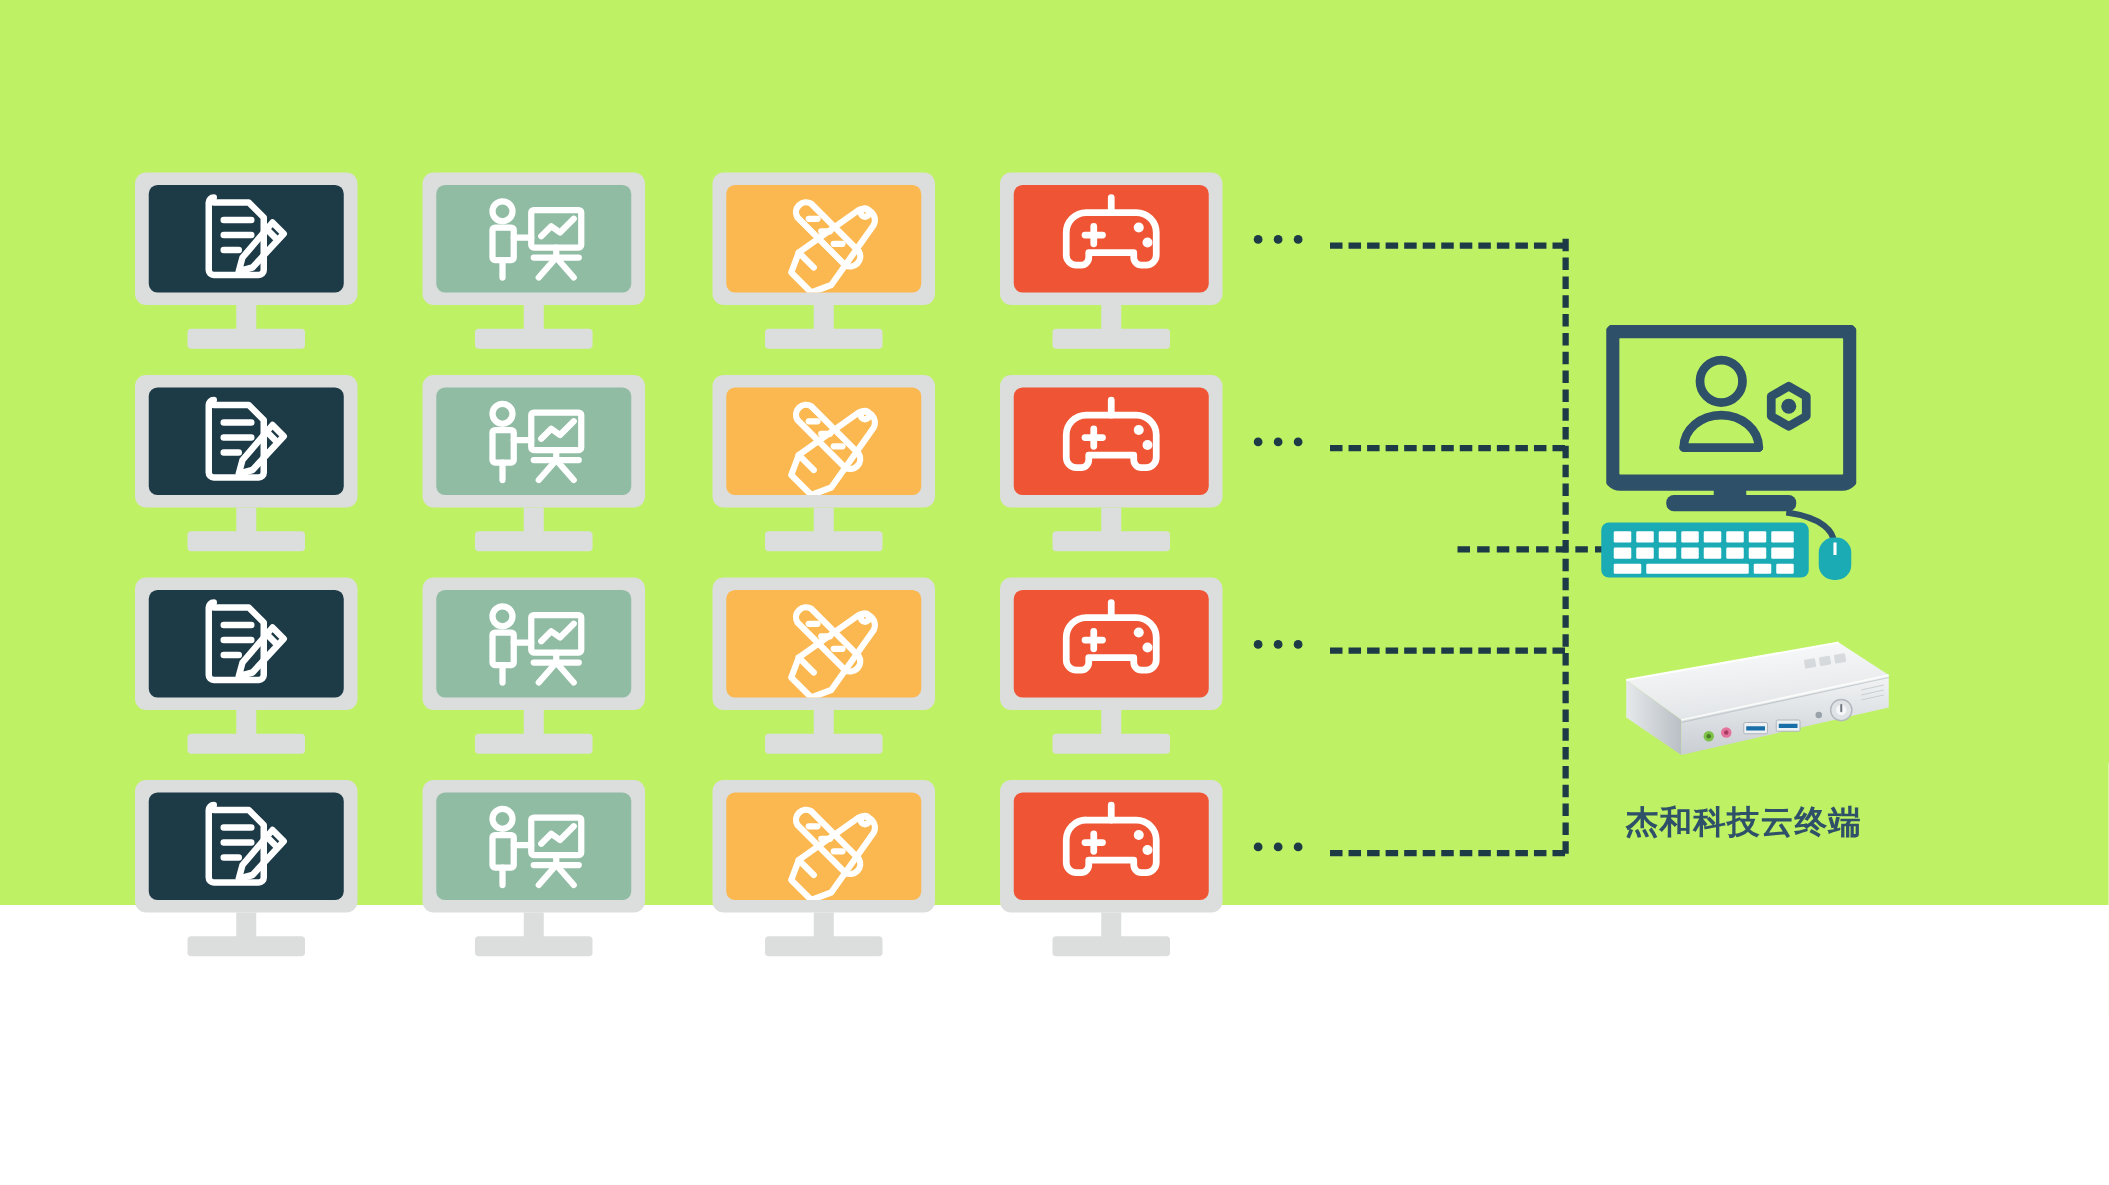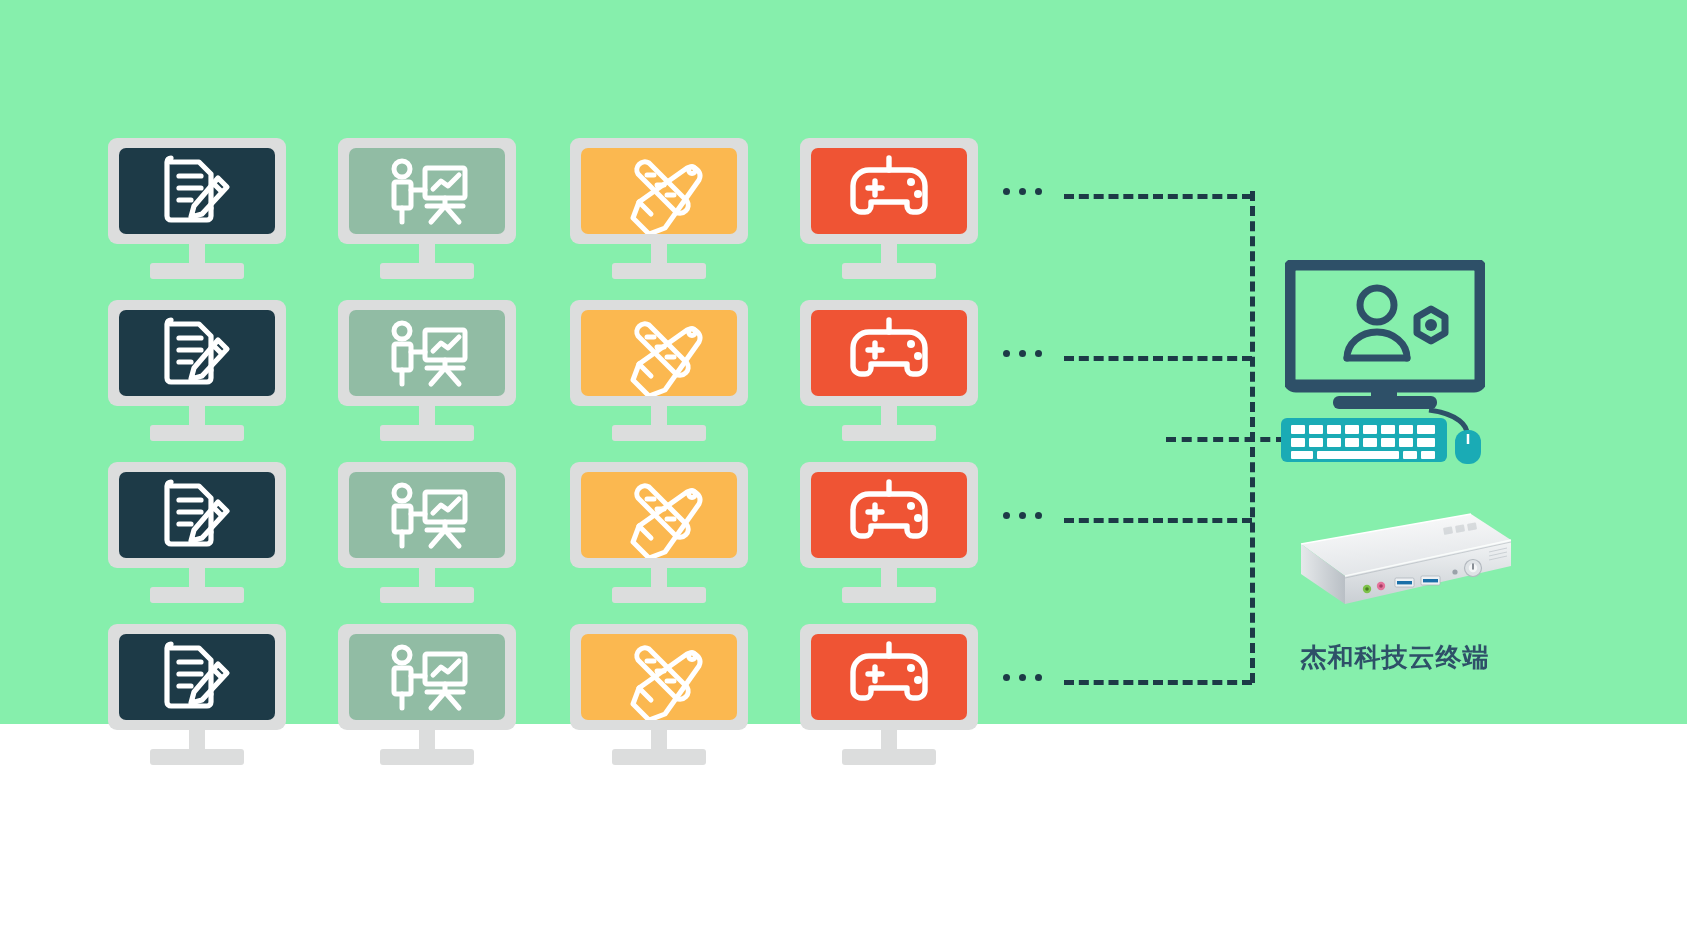--- a/index.html
+++ b/index.html
@@ -7,21 +7,21 @@
     margin: 0; padding: 0;
     width: 1687px; height: 948px;
     background: #ffffff;
     font-family: "Liberation Sans", "DejaVu Sans", sans-serif;
     overflow: hidden;
   }
   #stage {
     position: relative;
     width: 1687px;
     height: 724px;
-    background: #86efac;
+    background: #bef264;
   }
 
   
   .client {
     position: absolute;
     width: 178px;
     height: 134px;
   }
   .mon-frame {
     position: absolute;

